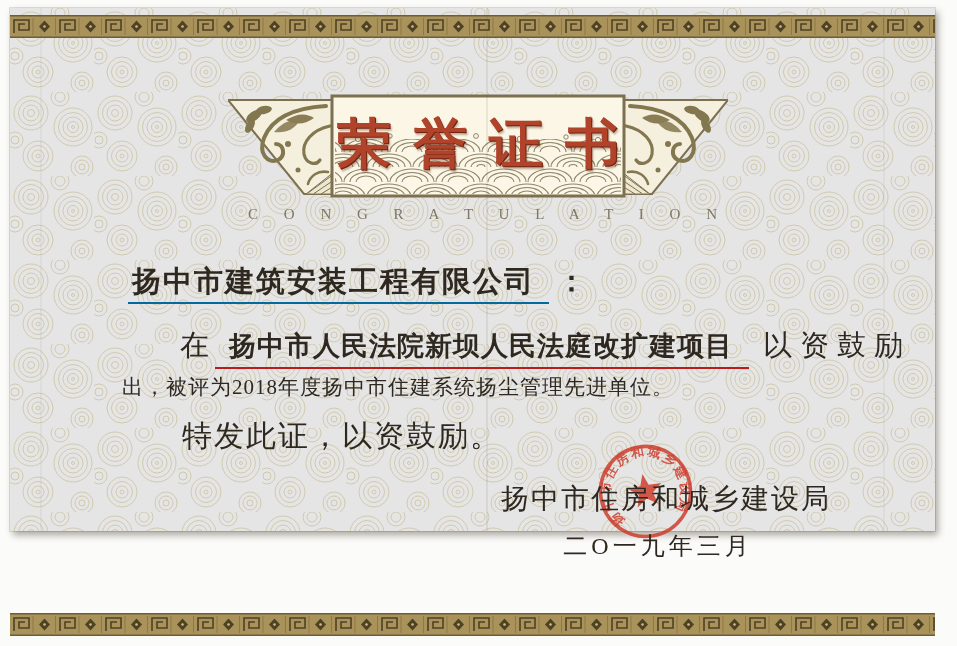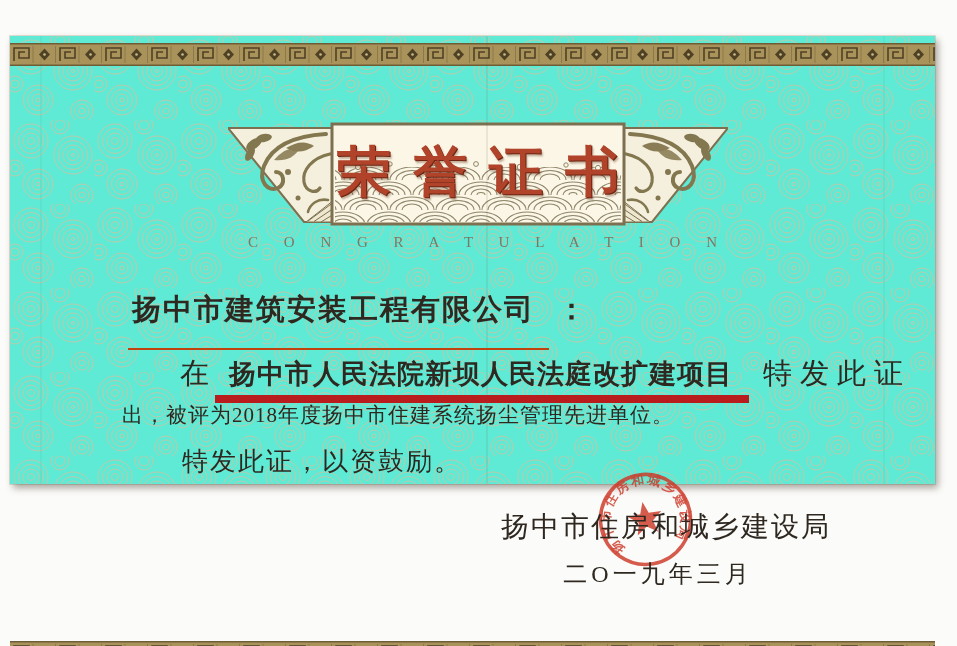--- a/index.html
+++ b/index.html
@@ -4,24 +4,23 @@
 <style>
   * { margin: 0; padding: 0; box-sizing: border-box; }
   html, body { width: 957px; height: 646px; background: #fdfdfb; font-family: "Liberation Serif", "DejaVu Serif", serif; }
 
   .scan {
     position: relative; width: 957px; height: 646px; overflow: hidden;
     background: #fbfbf9;
   }
 
   .paper {
-    position: absolute; left: 10px; top: 8px; width: 925px; height: 448px;
-    background: #5eead4;
+    position: absolute; left: 10px; top: 8px; width: 925px; height: 523px;
+    background: #e5e5e5;
     box-shadow: 3px 4px 7px rgba(70,62,48,0.45), 0 0 0 1px rgba(150,140,110,0.25);
-    margin-top: 28px;
   }
 
   svg.fill-abs { position: absolute; left: 0; top: 0; width: 100%; height: 100%; }
 
   .bg-swirls { position: absolute; inset: 0; opacity: 0.85; }
 
   .band { position: absolute; left: 0; width: 100%; height: 23px; }
   .band-top { top: 7px; }
   .band-bottom { top: 605px; }
 
@@ -45,36 +44,36 @@
   .congrats {
     position: absolute; left: 218px; top: 198px; width: 500px;
     text-align: right; font-size: 15px; letter-spacing: 11px; text-indent: 11px;
     color: #7f7765; font-weight: 400;
   }
 
   .body-text { position: absolute; color: #2e2820; white-space: nowrap; z-index: 3; }
 
   .recipient { left: 118px; top: 254px; font-size: 29px; font-weight: 700; }
   .recipient .name {
-    display: inline-block; padding: 0 14px 18px 4px;
-    border-bottom: 2px solid #c2410c; letter-spacing: 2px;
+    display: inline-block; padding: 0 14px 0 4px;
+    border-bottom: 2px solid #0369a1; letter-spacing: 2px;
   }
   .recipient .colon { margin-left: 8px; font-weight: 700; }
 
   .line1 { left: 170px; top: 318px; font-size: 29px; }
   .line1 .prefix { margin-right: 6px; }
   .line1 .project {
     display: inline-block; padding: 0 16px 3px 14px;
-    border-bottom: 8px solid #b91c1c;
+    border-bottom: 2px solid #b91c1c;
     font-weight: 700; font-size: 27px; letter-spacing: 1px;
   }
   .line1 .suffix { margin-left: 14px; letter-spacing: 8px; }
 
   .line2 { left: 112px; top: 365px; font-size: 21px; letter-spacing: 1px; }
-  .line3 { left: 172px; top: 408px; font-size: 26px; letter-spacing: 2px; }
+  .line3 { left: 172px; top: 408px; font-size: 30px; letter-spacing: 2px; }
 
   .issuer {
     position: absolute; left: 436px; top: 472px; width: 440px;
     text-align: center; font-size: 28px; color: #2e2820;
     letter-spacing: 2px; z-index: 3; white-space: nowrap;
   }
   .cert-date {
     position: absolute; left: 428px; top: 522px; width: 440px;
     text-align: center; font-size: 24px; color: #2e2820;
     letter-spacing: 4px; z-index: 3; white-space: nowrap;
@@ -186,21 +185,21 @@
       <div class="cert-title">荣誉证书</div>
     </div>
 
     <div class="congrats">C O N G R A T U L A T I O N</div>
 
     <div class="body-text recipient">
       <span class="name">扬中市建筑安装工程有限公司</span><span class="colon">：</span>
     </div>
 
     <div class="body-text line1">
-      <span class="prefix">在</span><span class="project">扬中市人民法院新坝人民法庭改扩建项目</span><span class="suffix">特发此证</span>
+      <span class="prefix">在</span><span class="project">扬中市人民法院新坝人民法庭改扩建项目</span><span class="suffix">以资鼓励</span>
     </div>
 
     <div class="body-text line2">出，被评为2018年度扬中市住建系统扬尘管理先进单位。</div>
     <div class="body-text line3">特发此证，以资鼓励。</div>
 
     <div class="issuer">扬中市住房和城乡建设局</div>
     <div class="cert-date">二O一九年三月</div>
 
     <svg class="seal" viewBox="0 0 110 110" aria-hidden="true">
       <defs>

